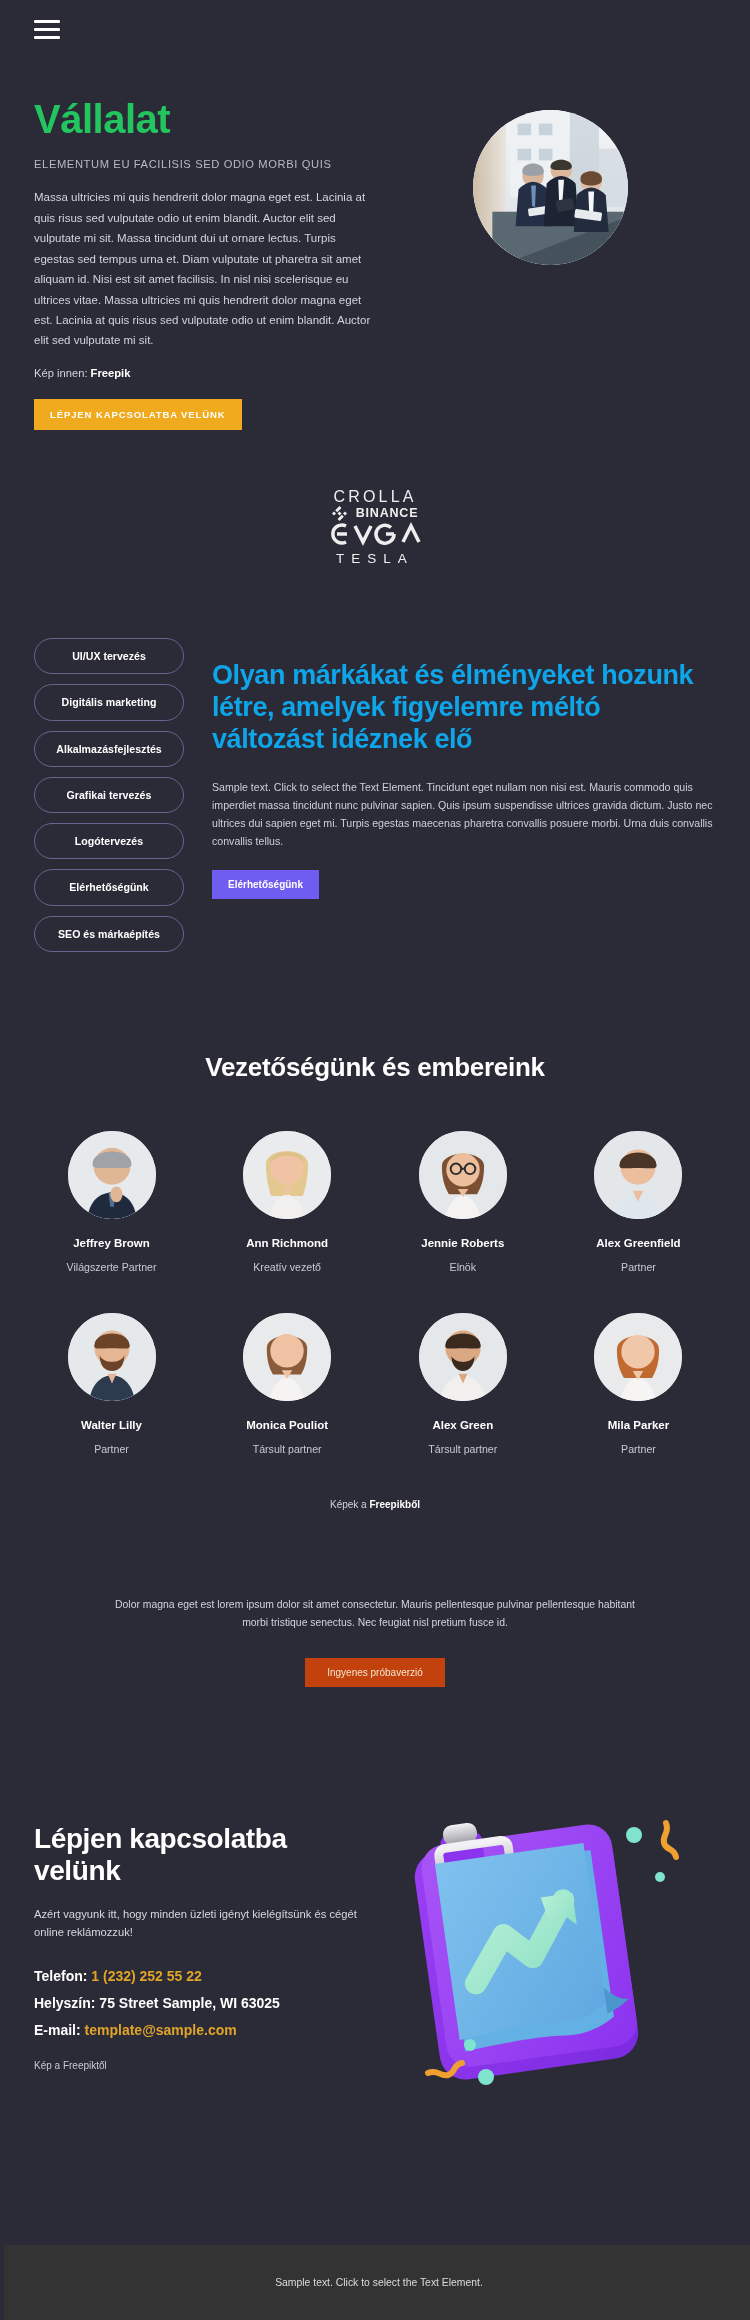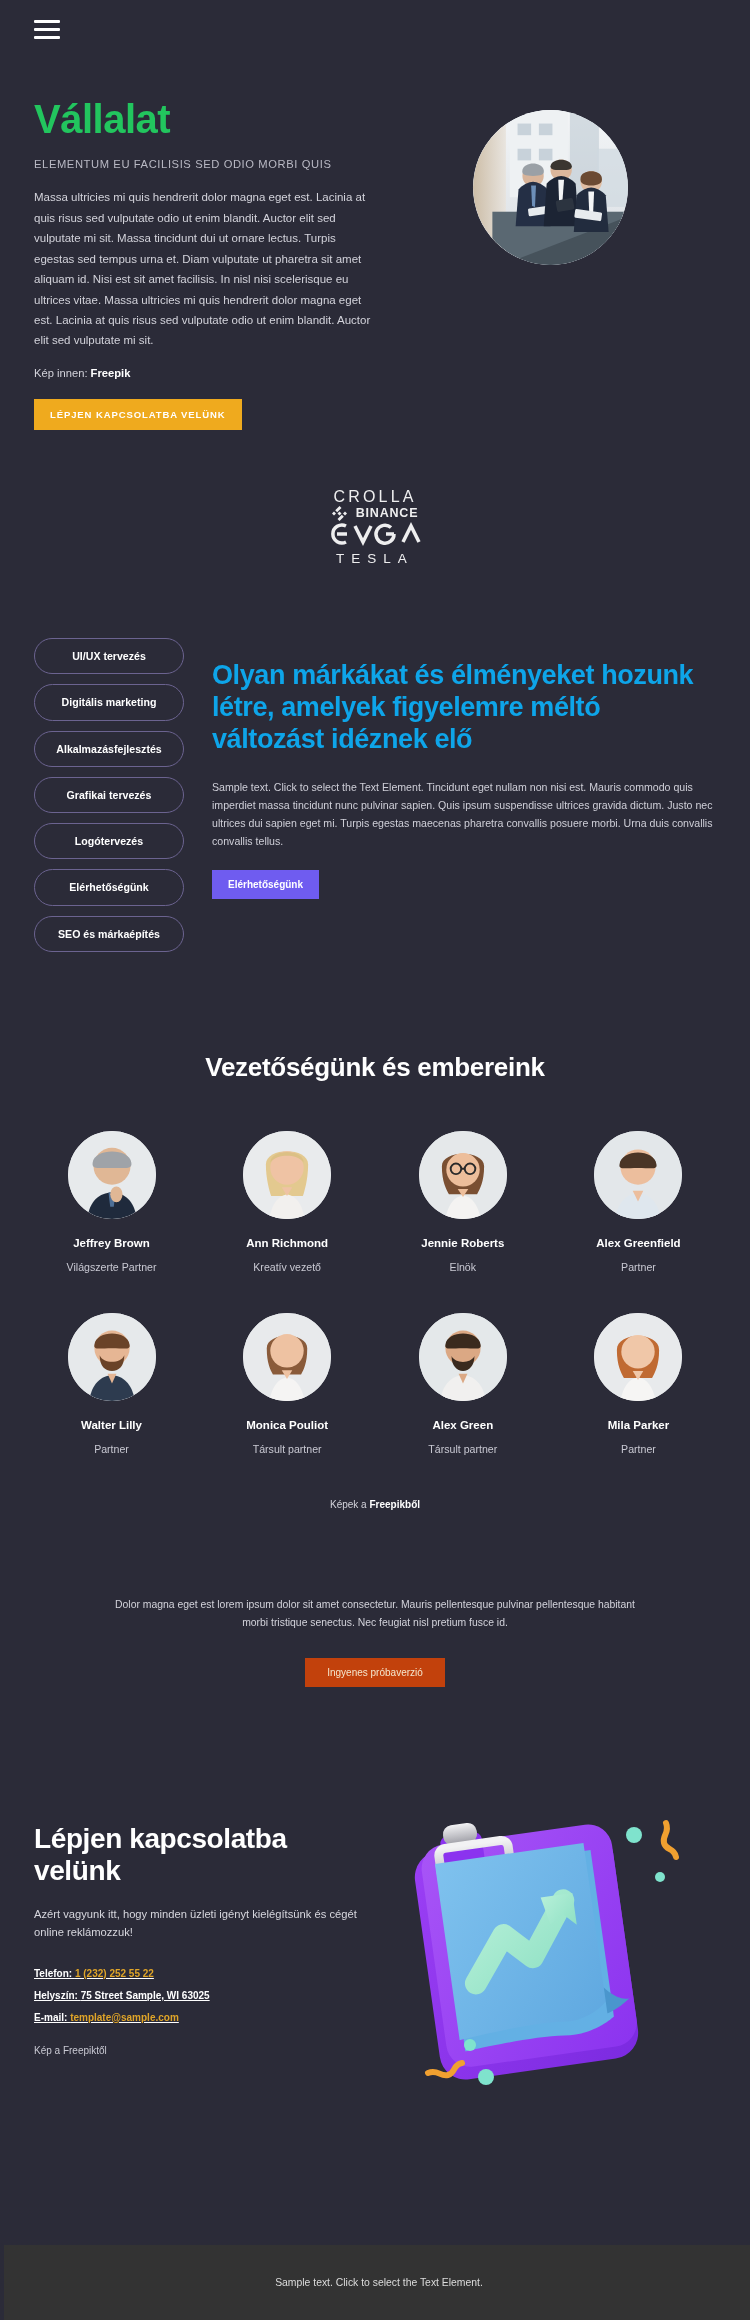--- a/index.html
+++ b/index.html
@@ -99,21 +99,21 @@
   .btn-trial{
     display:inline-block;background:#c2410c;color:#f4e6cd;border:none;cursor:pointer;
     font-size:10px;font-weight:400;padding:9px 22px;
   }
 
   
   .contact{display:flex;padding:118px 34px 0 34px;gap:16px;align-items:flex-start;}
   .contact-left{width:330px;flex:0 0 330px;padding-top:18px;}
   h2.contact-title{font-size:28px;line-height:1.14;font-weight:800;color:#ffffff;letter-spacing:-0.4px;margin-bottom:18px;}
   .contact-lead{font-size:11.2px;line-height:1.62;color:#d7d7de;margin-bottom:26px;}
-  .contact-line{font-size:10px;font-weight:700;color:#ffffff;margin-bottom:11px;text-decoration:underline;}
+  .contact-line{font-size:14px;font-weight:700;color:#ffffff;margin-bottom:11px;}
   .contact-line .val-y{color:#e0a528;}
   .contact-credit{font-size:10px;color:#c9c9d3;margin-top:22px;}
   .contact-art{flex:1;display:flex;justify-content:center;}
   .contact-art svg{display:block;}
 
   
   .footer{
     position:absolute;left:4px;bottom:0;width:750px;height:75px;background:#333;
     display:flex;align-items:center;justify-content:center;
   }

